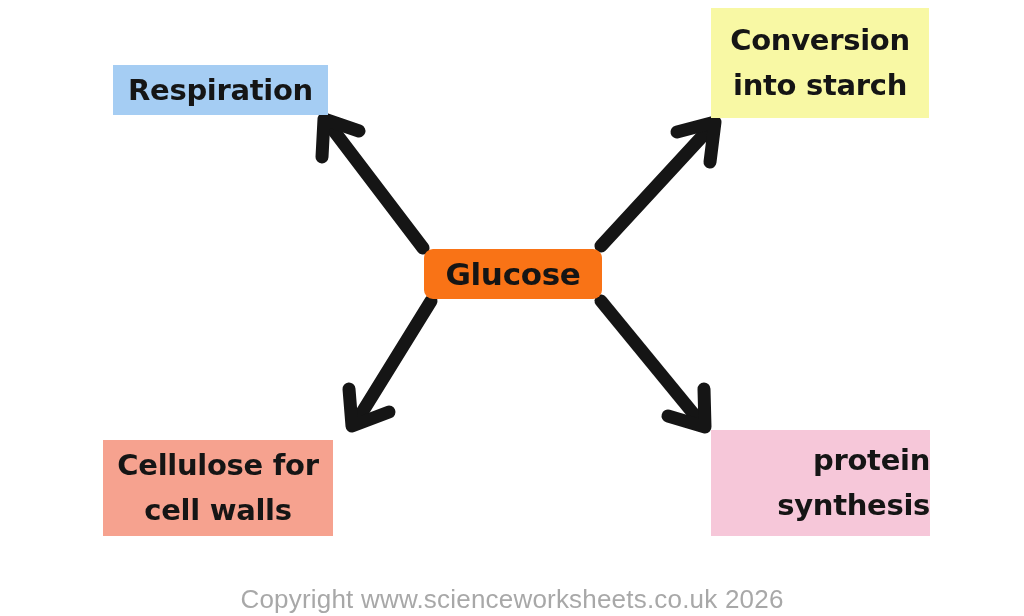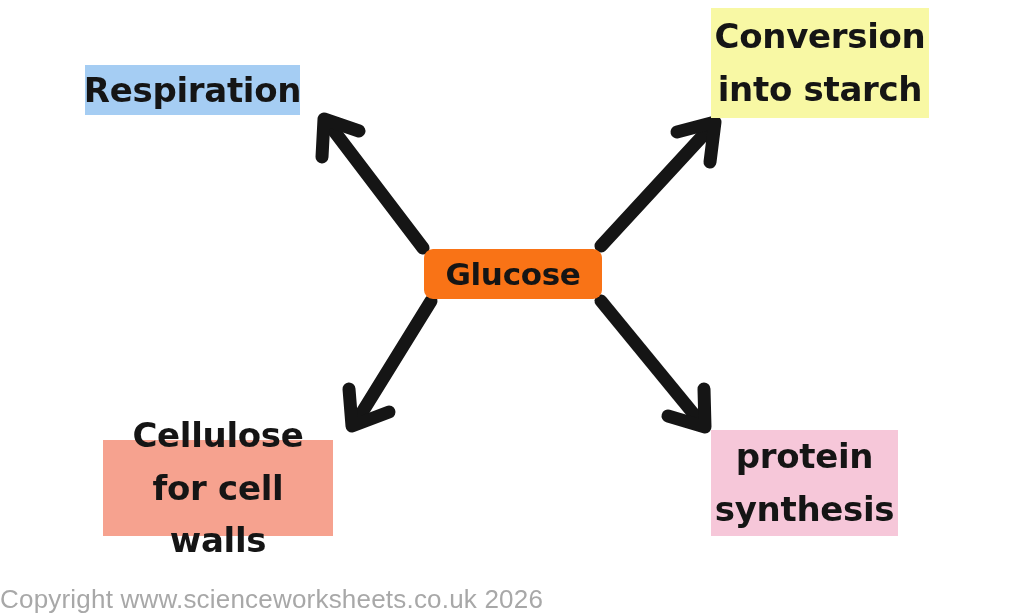--- a/index.html
+++ b/index.html
@@ -29,39 +29,39 @@
     stroke-linejoin: round;
   }
   .node {
     position: absolute;
     display: flex;
     align-items: center;
     justify-content: center;
     text-align: center;
     color: #151515;
     font-weight: 700;
-    font-size: 34px;
+    font-size: 29px;
     line-height: 1.55;
     letter-spacing: -0.3px;
   }
-  .node-respiration { left: 85px; top: 65px;  width: 215px; height: 50px; }
+  .node-respiration { left: 113px; top: 65px;  width: 215px; height: 50px; }
   .node-conversion  { left: 711px; top: 8px;   width: 218px; height: 110px; }
   .node-cellulose   { left: 103px; top: 440px; width: 230px; height: 96px; }
-  .node-protein     { left: 711px; top: 430px; width: 187px; height: 106px; }
+  .node-protein     { left: 711px; top: 430px; width: 219px; height: 106px; text-align: right; }
   .node-glucose {
     left: 424px; top: 249px; width: 178px; height: 50px;
     border-radius: 9px;
     font-size: 31px;
   }
   .copyright {
     position: absolute;
     left: 0;
     top: 584px;
     width: 100%;
-    text-align: left;
+    text-align: center;
     font-family: "Liberation Sans", sans-serif;
     font-size: 26px;
     font-weight: 400;
     color: #a8a8a8;
     letter-spacing: 0.2px;
   }
 </style>
 </head>
 <body>
 

